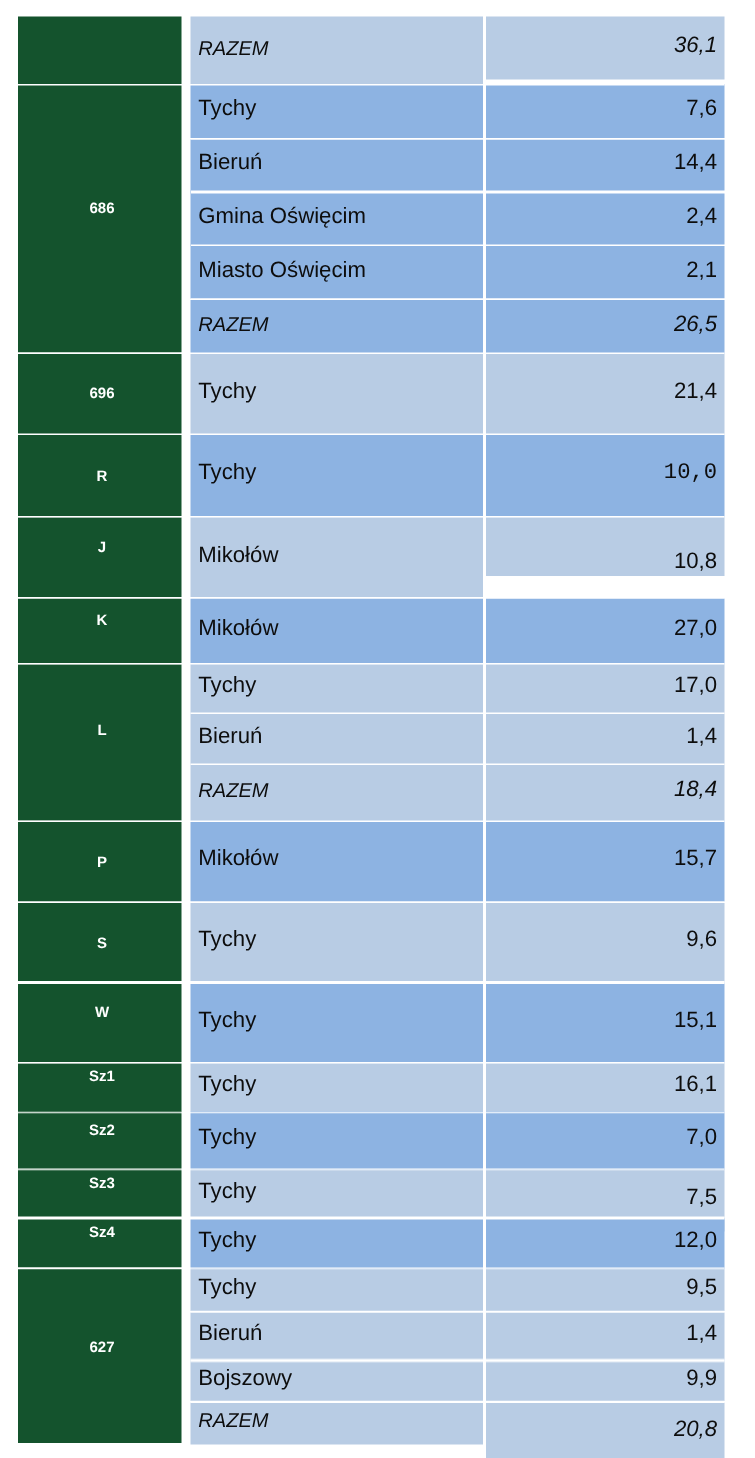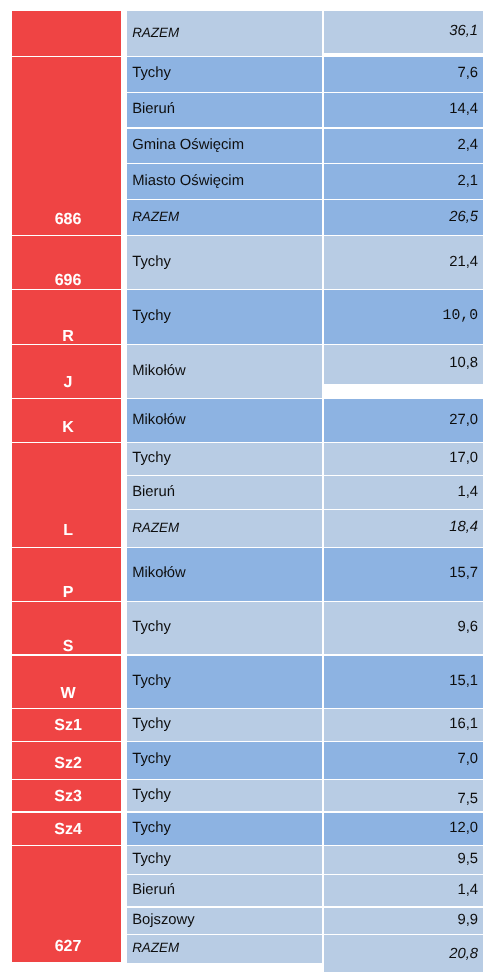--- a/index.html
+++ b/index.html
@@ -26,26 +26,26 @@
     height: 100%;
   }
   .cell {
     position: absolute;
     box-sizing: border-box;
     overflow: hidden;
   }
   .c-group {
     left: 0;
     width: 109.3px;
-    background: #ef4444;
+    background: #14532d;
     color: #FFFFFF;
     font-weight: bold;
-    font-size: 16px;
+    font-size: 10px;
     display: flex;
-    align-items: flex-end;
+    align-items: center;
     justify-content: center;
   }
   .c-name {
     left: 114.6px;
     width: 194.8px;
     display: flex;
     align-items: center;
     padding-left: 5.4px;
     font-size: 14.8px;
     color: #0d0d0d;
@@ -180,21 +180,21 @@
       </div>
       <div class="cell c-name mid" style="top: 278.7px; height: 54.9px;">
         <span>Tychy</span>
       </div>
       <div class="cell c-val mid" style="top: 278.7px; height: 54.9px; font-family: Liberation Mono, monospace;">
         <span>10,0</span>
       </div>
       <div class="cell c-name light" style="top: 333.6px; height: 53.9px;">
         <span>Mikołów</span>
       </div>
-      <div class="cell c-val light" style="top: 333.6px; height: 39px;">
+      <div class="cell c-val light" style="top: 333.6px; height: 39px; align-items: flex-end;">
         <span>10,8</span>
       </div>
       <div class="cell c-name mid" style="top: 387.5px; height: 44px;">
         <span>Mikołów</span>
       </div>
       <div class="cell c-val mid" style="top: 387.5px; height: 44px;">
         <span>27,0</span>
       </div>
       <div class="cell c-name light" style="top: 431.5px; height: 33px;">
         <span>Tychy</span>

